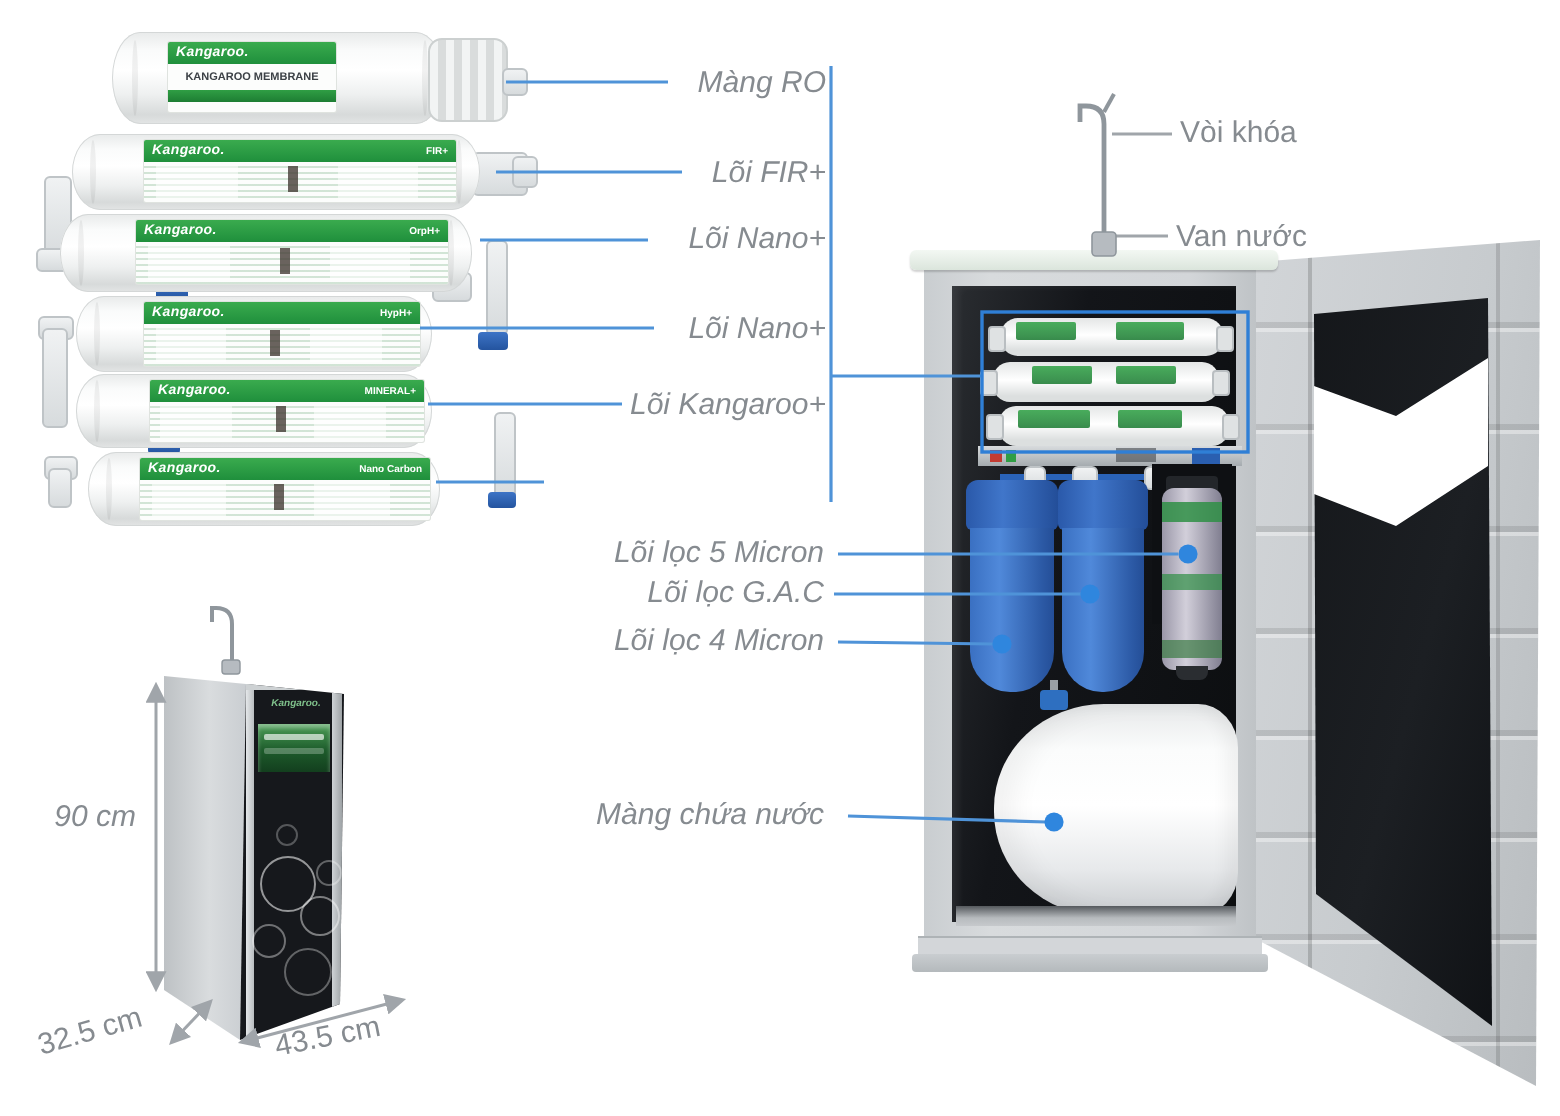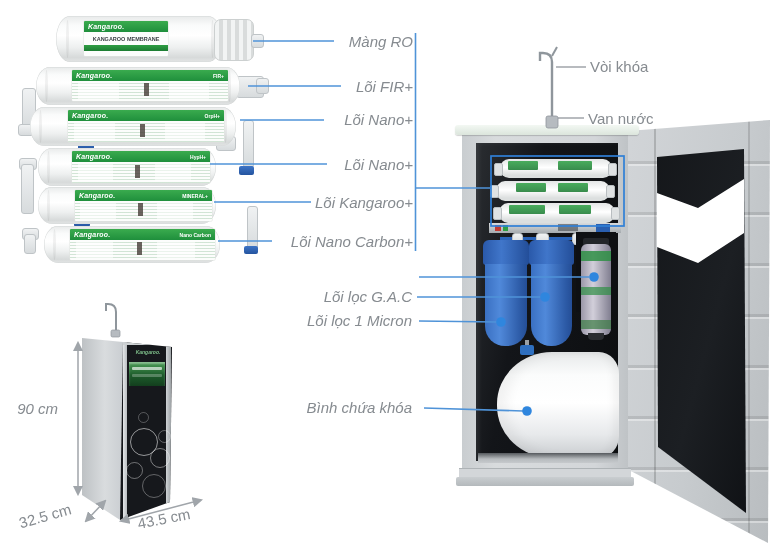--- a/index.html
+++ b/index.html
@@ -329,26 +329,26 @@
     <path class="chrome" d="M116 335 L116 312 Q116 304 108 304 L106 304 L106 311" stroke-width="2"></path>
     <rect x="111" y="330" width="9" height="7" rx="1.5" fill="#b6bbc0" stroke="#8f969c" stroke-width=".7"></rect>
   </svg>
 
   <div class="lbl-layer">
     <div class="lbl r" style="right:367px;top:33px;">Màng RO</div>
     <div class="lbl r" style="right:367px;top:78px;">Lõi FIR+</div>
     <div class="lbl r" style="right:367px;top:111px;">Lõi Nano+</div>
     <div class="lbl r" style="right:367px;top:156px;">Lõi Nano+</div>
     <div class="lbl r" style="right:367px;top:194px;">Lõi Kangaroo+</div>
-    <div class="lbl r" style="right:367px;top:233px;">Lõi Nano Carbon+</div>
-
+
+    <div class="lbl r" style="right:368px;top:268px;">Lõi lọc 5 Micron</div>
     <div class="lbl r" style="right:368px;top:288px;">Lõi lọc G.A.C</div>
-    <div class="lbl r" style="right:368px;top:312px;">Lõi lọc 1 Micron</div>
-    <div class="lbl r" style="right:368px;top:399px;">Bình chứa khóa</div>
+    <div class="lbl r" style="right:368px;top:312px;">Lõi lọc 4 Micron</div>
+    <div class="lbl r" style="right:368px;top:399px;">Màng chứa nước</div>
 
     <div class="lbl" style="left:590px;top:58px;">Vòi khóa</div>
     <div class="lbl" style="left:588px;top:110px;">Van nước</div>
 
-    <div class="lbl r" style="left:0;top:400px;width:58px;">90 cm</div>
+    <div class="lbl r" style="left:10px;top:400px;width:58px;">90 cm</div>
     <div class="lbl" style="left:18px;top:505px;width:70px;transform:rotate(-16deg);">32.5 cm</div>
     <div class="lbl" style="left:137px;top:508px;width:74px;transform:rotate(-11deg);">43.5 cm</div>
   </div>
 </div>
 
 </body></html>

